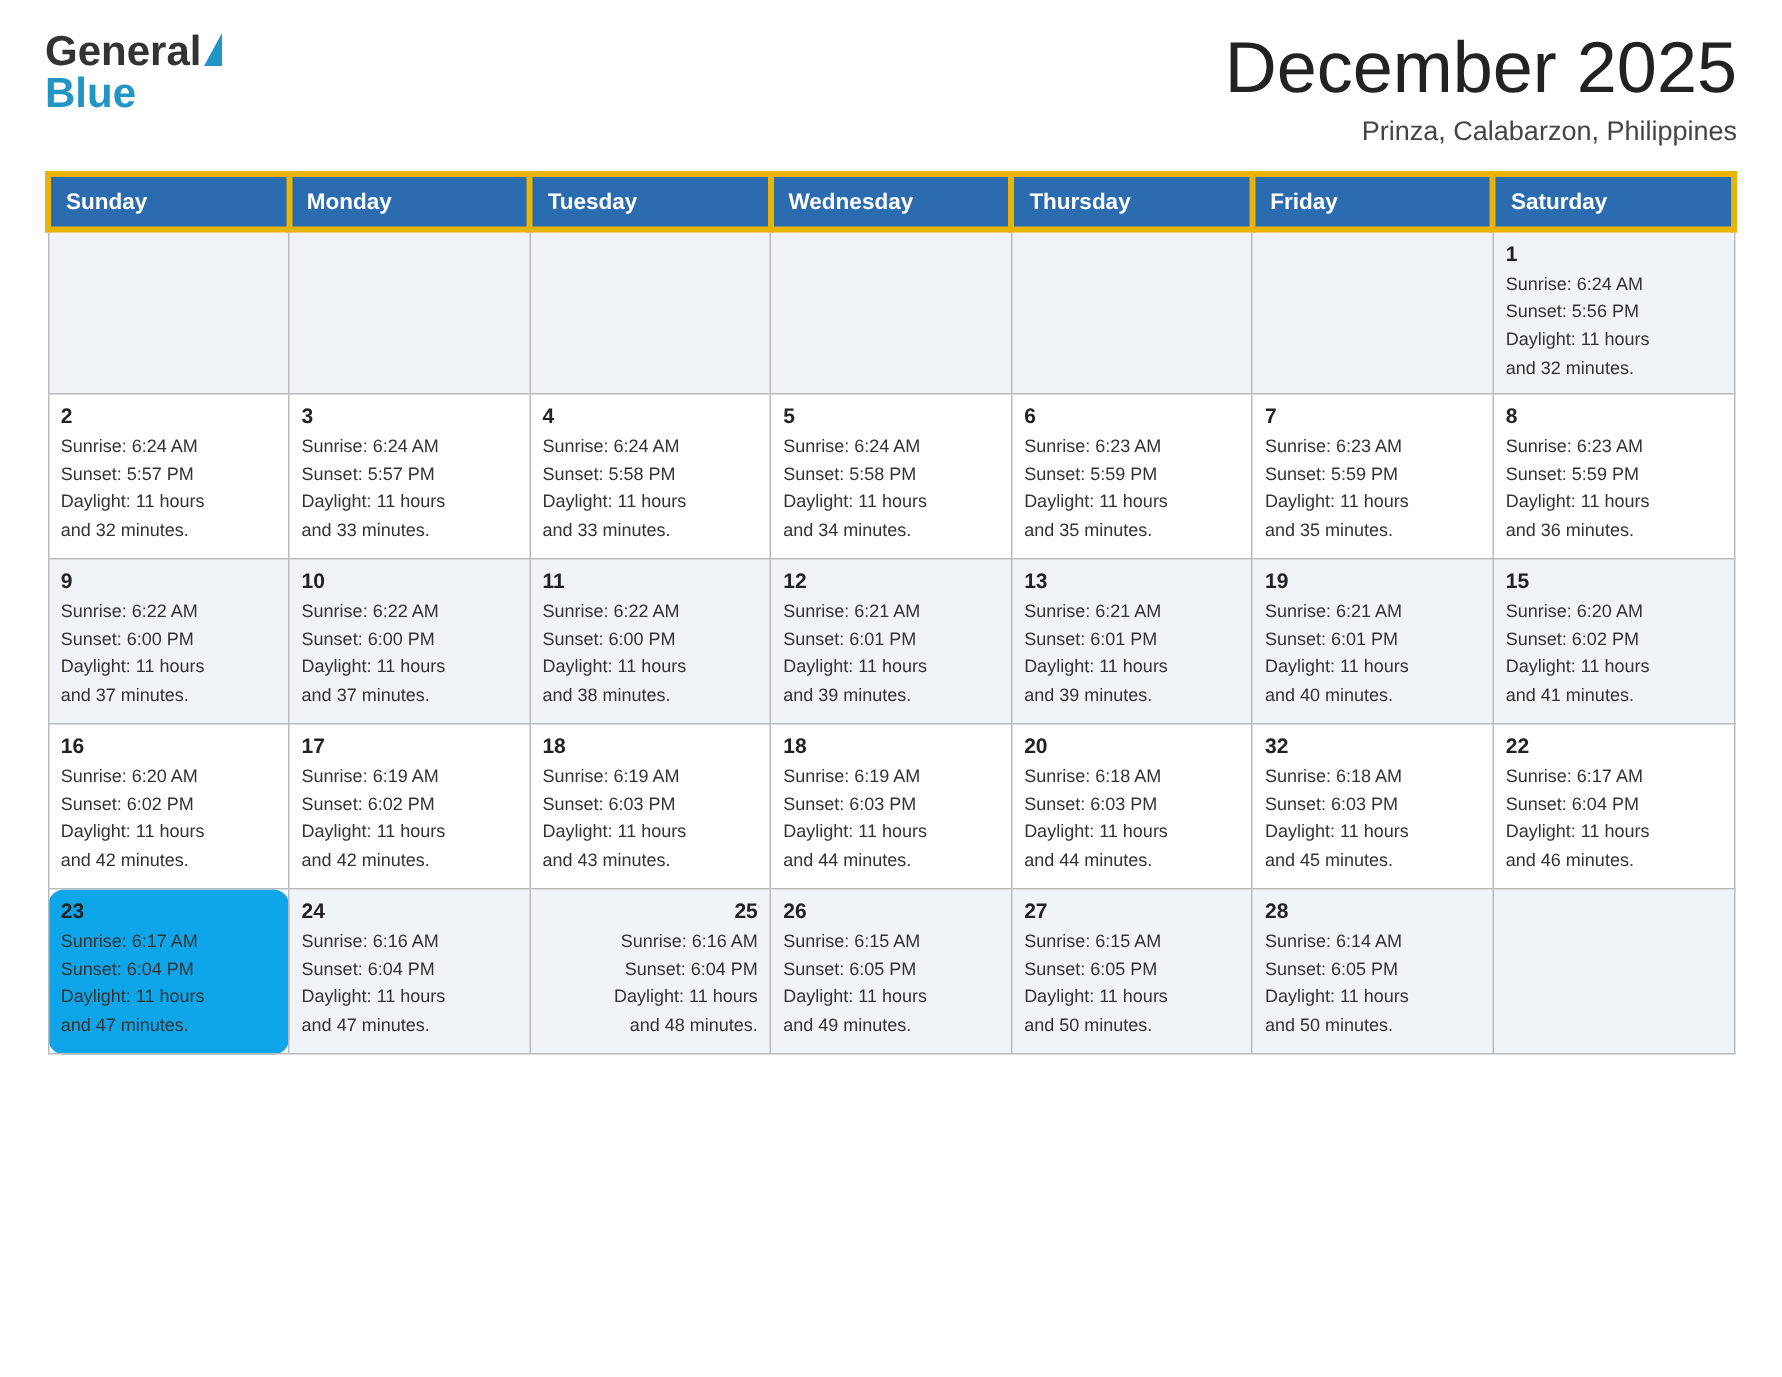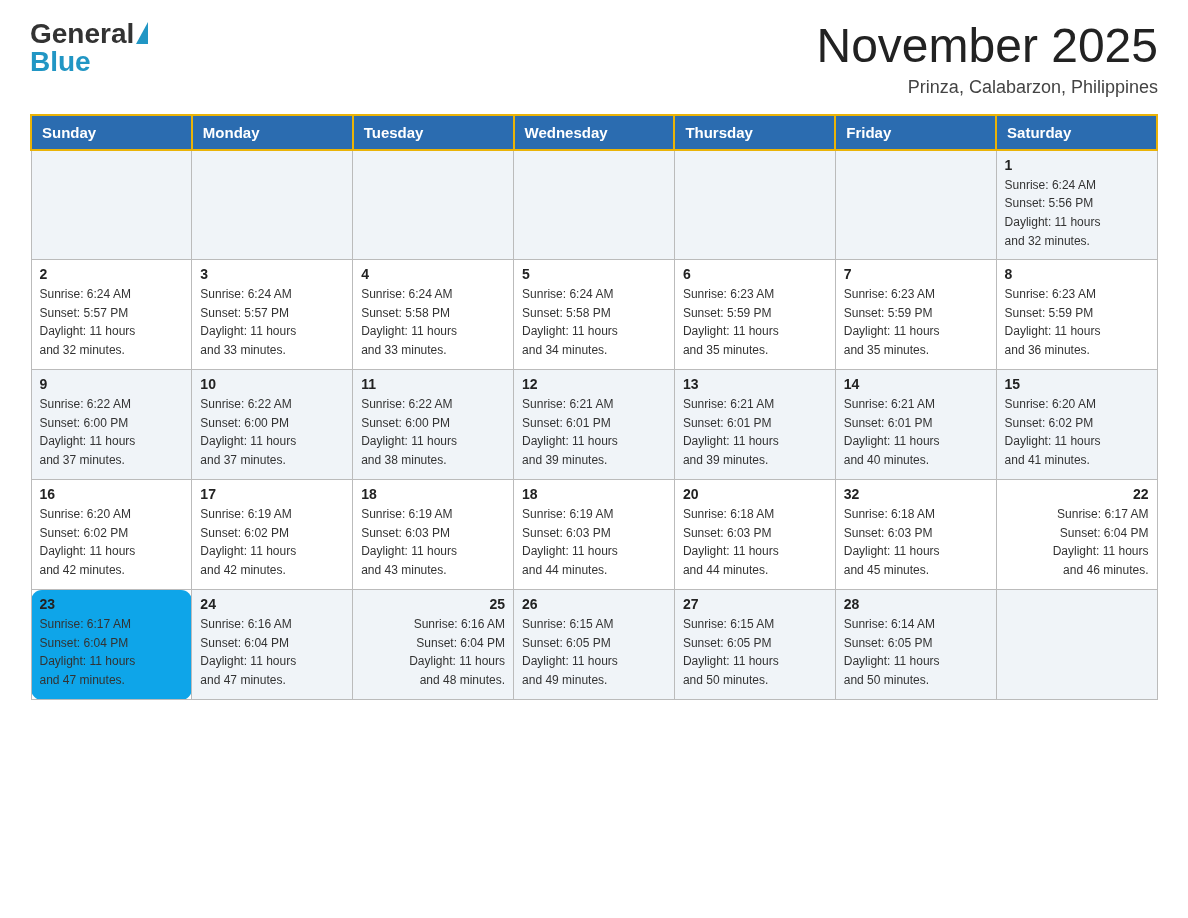--- a/index.html
+++ b/index.html
@@ -58,21 +58,21 @@
       border-collapse: collapse;
       border: 1px solid #999;
     }
     .calendar th {
       background-color: #2b6cb0;
       color: #fff;
       font-size: 15px;
       font-weight: bold;
       padding: 8px 10px;
       text-align: left;
-      border: 2px solid #eab308;
+      border: 4px solid #eab308;
     }
     .calendar td {
       width: 14.28%;
       vertical-align: top;
       padding: 6px 8px;
       border: 1px solid #bbb;
       height: 110px;
       font-size: 12.5px;
       color: #333;
       background: #fff;
@@ -106,21 +106,21 @@
   <div class="logo">
     <div class="logo-text">
       <div class="logo-row1">
         <span style="font-size:28px;font-weight:bold;color:#333;">General</span>
         <div class="logo-triangle"></div>
       </div>
       <span style="font-size:28px;font-weight:bold;color:#2196c4;line-height:1;">Blue</span>
     </div>
   </div>
   <div class="title-section">
-    <div class="month-title">November 2025</div>
+    <div class="month-title">December 2025</div>
     <div class="location">Prinza, Calabarzon, Philippines</div>
   </div>
 </div>
 
 <table class="calendar">
   <thead>
     <tr>
       <th>Sunday</th>
       <th>Monday</th>
       <th>Tuesday</th>
@@ -227,21 +227,21 @@
 and 39 minutes.</div>
         </td>
         <td style="background: rgb(240, 244, 248);">
           <div class="day-number">13</div>
           <div class="day-info" style="white-space: pre-line;">Sunrise: 6:21 AM
 Sunset: 6:01 PM
 Daylight: 11 hours
 and 39 minutes.</div>
         </td>
         <td style="background: rgb(240, 244, 248);">
-          <div class="day-number">14</div>
+          <div class="day-number">19</div>
           <div class="day-info" style="white-space: pre-line;">Sunrise: 6:21 AM
 Sunset: 6:01 PM
 Daylight: 11 hours
 and 40 minutes.</div>
         </td>
         <td style="background: rgb(240, 244, 248);">
           <div class="day-number">15</div>
           <div class="day-info" style="white-space: pre-line;">Sunrise: 6:20 AM
 Sunset: 6:02 PM
 Daylight: 11 hours
@@ -284,21 +284,21 @@
 Daylight: 11 hours
 and 44 minutes.</div>
         </td>
         <td style="background: rgb(255, 255, 255);">
           <div class="day-number">32</div>
           <div class="day-info" style="white-space: pre-line;">Sunrise: 6:18 AM
 Sunset: 6:03 PM
 Daylight: 11 hours
 and 45 minutes.</div>
         </td>
-        <td style="background: rgb(255, 255, 255); text-align: right;">
+        <td style="background: rgb(255, 255, 255);">
           <div class="day-number">22</div>
           <div class="day-info" style="white-space: pre-line;">Sunrise: 6:17 AM
 Sunset: 6:04 PM
 Daylight: 11 hours
 and 46 minutes.</div>
         </td>
       </tr>
       <tr style="background: rgb(240, 244, 248);">
         <td style="background: #0ea5e9; border-radius: 11px;">
           <div class="day-number">23</div>

